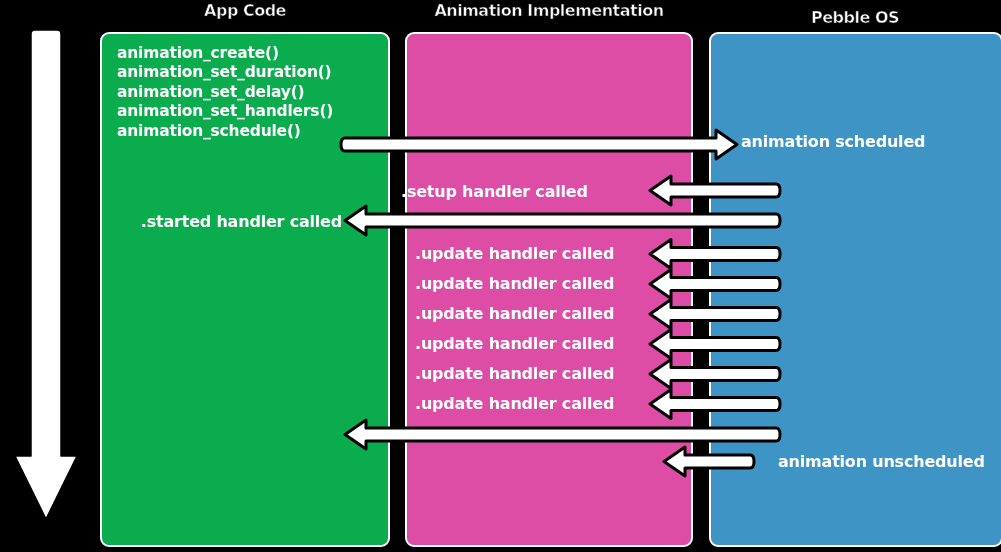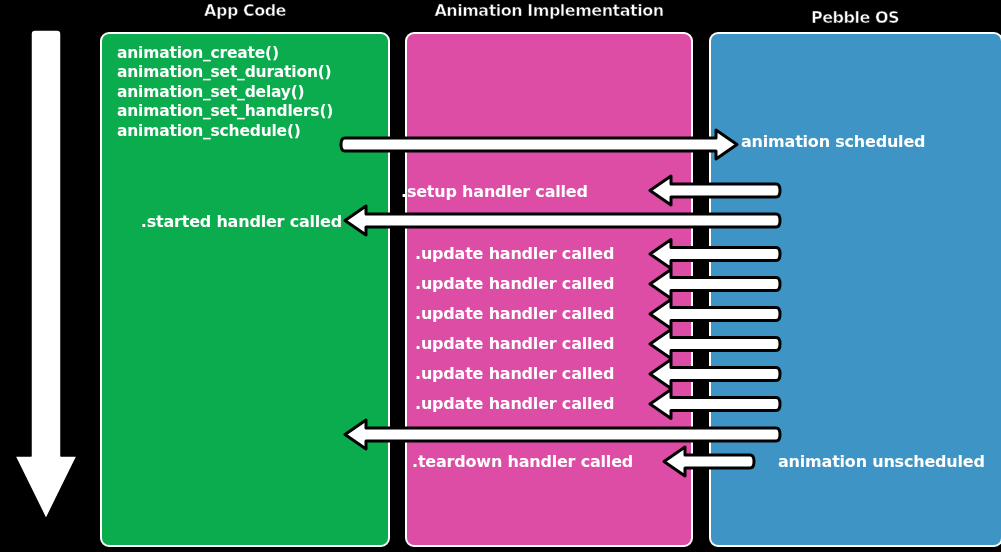--- a/index.html
+++ b/index.html
@@ -130,21 +130,20 @@
   <div class="lane-text right-align" style="left:110px; top:212px; width:232px;">.started handler called</div>
 
   <div class="lane-text left-align" style="left:415px; top:244px;">.update handler called</div>
   <div class="lane-text left-align" style="left:415px; top:274px;">.update handler called</div>
   <div class="lane-text left-align" style="left:415px; top:304px;">.update handler called</div>
   <div class="lane-text left-align" style="left:415px; top:334px;">.update handler called</div>
   <div class="lane-text left-align" style="left:415px; top:364px;">.update handler called</div>
   <div class="lane-text left-align" style="left:415px; top:394px;">.update handler called</div>
 
 
-  <div class="lane-text left-align" style="left:412px; top:452px;">.teardown handler called</div>
 
   <div class="lane-text left-align" style="left:741px; top:132px;">animation scheduled</div>
 
   <div class="lane-text left-align" style="left:778px; top:452px;">animation unscheduled</div>
 
   <svg id="arrows" viewBox="0 0 1001 552">
     <g fill="#ffffff" stroke="#000000" stroke-width="3" stroke-linejoin="round">
 
       <path d="M 345 138 L 716 138 L 716 130 L 737 144.5 L 716 159 L 716 151 L 345 151 Q 341 151 341 144.5 Q 341 138 345 138 Z"></path>
 

